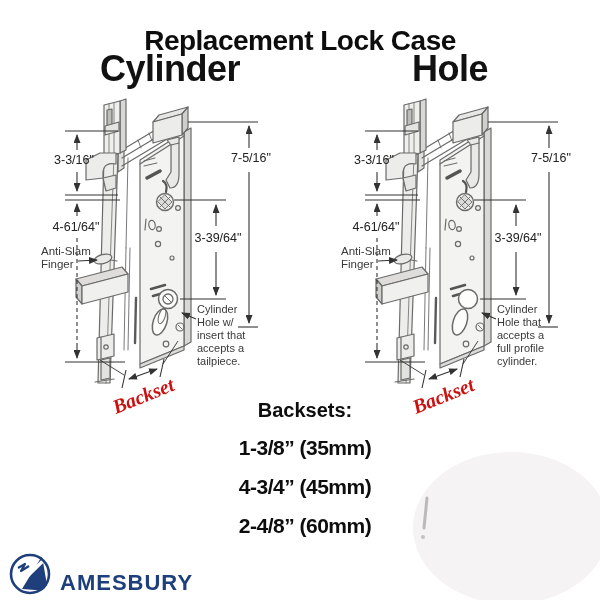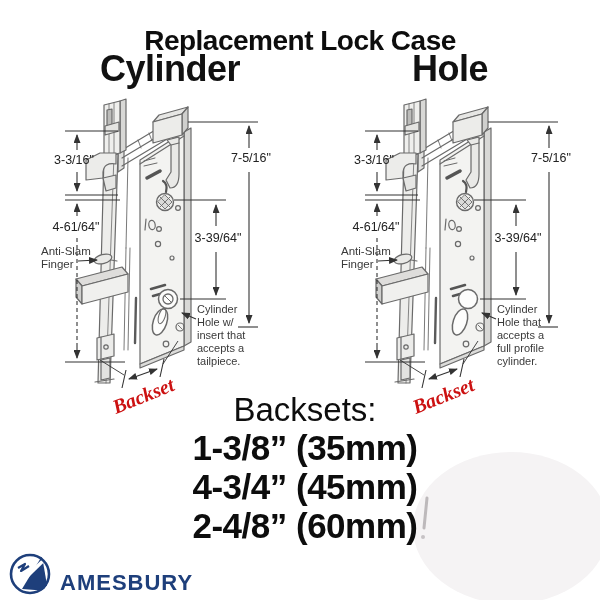--- a/index.html
+++ b/index.html
@@ -8,22 +8,22 @@
   .title{position:absolute;left:0;top:4px;width:600px;text-align:center;
          font-size:28px;font-weight:700;color:#0d0d0d;letter-spacing:-0.5px;margin-top:21px;}
   .col-head{position:absolute;top:48px;font-size:36px;font-weight:700;color:#111;
             letter-spacing:-0.5px;text-align:center;}
   .col-head.american{left:60px;width:220px;}
   .col-head.euro{left:350px;width:200px;}
   .diagram{position:absolute;width:260px;height:345px;}
   .diagram.american{left:40px;top:98px;}
   .diagram.euro{left:340px;top:98px;}
   .backsets{position:absolute;left:140px;top:392px;width:330px;text-align:center;color:#0d0d0d;}
-  .backsets .bhead{font-size:33px;font-weight:400;line-height:36px;}
-  .backsets .bsize{font-size:35px;font-weight:700;line-height:39px;letter-spacing:-0.5px;}
+  .backsets .bhead{font-size:20px;font-weight:700;line-height:36px;}
+  .backsets .bsize{font-size:21px;font-weight:700;line-height:39px;letter-spacing:-0.5px;}
   .faint-circle{position:absolute;left:413px;top:452px;width:196px;height:152px;
                 border-radius:50%;background:#f5f3f4;}
   .faint-mark{position:absolute;left:418px;top:494px;}
   .logo{position:absolute;left:8px;top:552px;display:flex;align-items:flex-end;gap:8px;}
   .logo .brand{font-size:22px;font-weight:700;color:#1e3f7b;letter-spacing:1px;}
   svg text.dim{font-family:"Liberation Sans",sans-serif;font-size:12.5px;fill:#222;}
   svg text.note{font-family:"Liberation Sans",sans-serif;font-size:11px;fill:#3a3a3a;}
   svg text.callout{font-family:"Liberation Sans",sans-serif;font-size:11.5px;fill:#3a3a3a;}
   svg text.backset-red{font-family:"Liberation Serif",serif;font-size:20px;font-weight:700;
                        font-style:italic;fill:#cc1111;}

